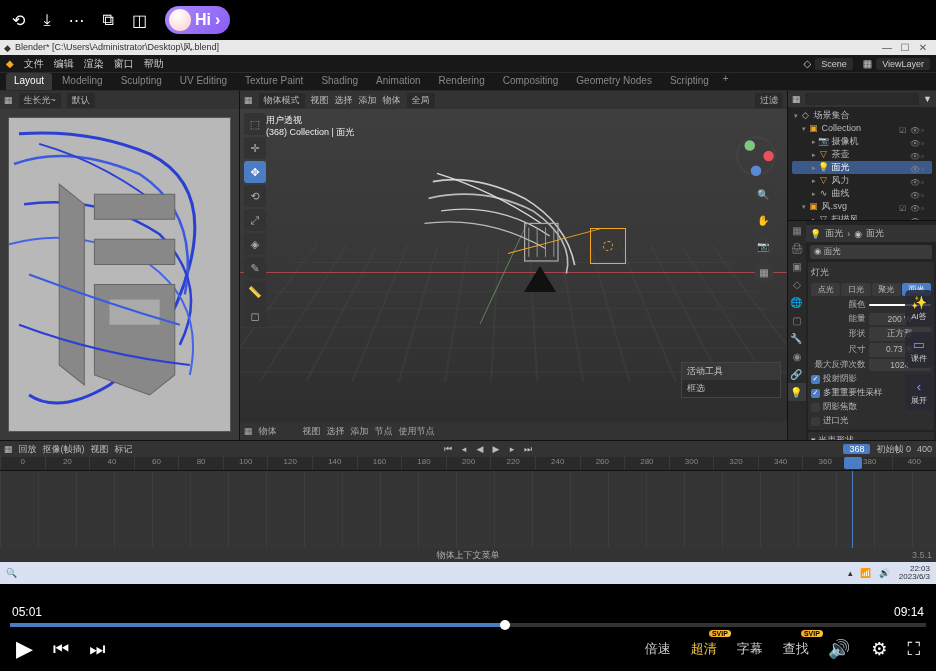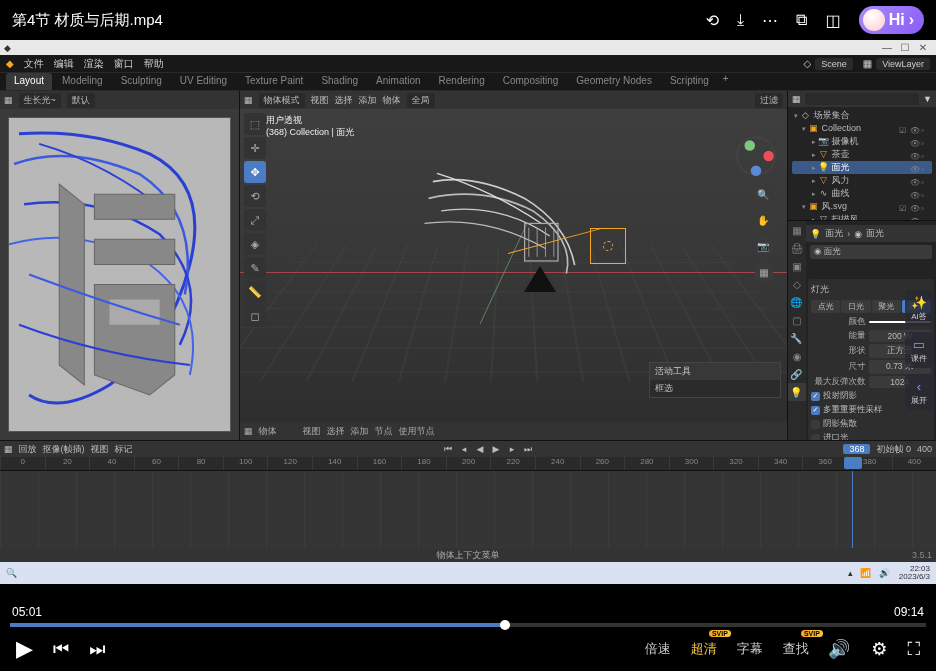--- a/index.html
+++ b/index.html
@@ -61,21 +61,21 @@
 .vp-toolbar-left { position: absolute; left: 4px; top: 4px; display: flex; flex-direction: column; gap: 2px; }
 .vp-tool { width: 22px; height: 22px; background: #333; border-radius: 3px; display: flex; align-items: center; justify-content: center; font-size: 11px; color: #aaa; }
 .vp-tool.active { background: #4a7dc4; color: #fff; }
 .vp-light { position: absolute; left: 64%; top: 38%; width: 36px; height: 36px; border: 1px solid #f5a623; }
 .vp-light::after { content: ""; position: absolute; inset: 12px; border-radius: 50%; border: 1px dashed #f5a623; }
 .vp-light-line { position: absolute; left: 49%; top: 46%; width: 18%; height: 1px; background: #f5a623; transform-origin: left; transform: rotate(-15deg); }
 .vp-cam { position: absolute; left: 52%; top: 50%; width: 0; height: 0; border-left: 16px solid transparent; border-right: 16px solid transparent; border-bottom: 26px solid #111; }
 .vp-ribbons { position: absolute; left: 30%; top: 18%; width: 38%; height: 40%; }
 .vp-ribbons svg { width: 100%; height: 100%; }
 .vp-footer { height: 18px; background: #333; display: flex; align-items: center; padding: 0 4px; gap: 6px; font-size: 9px; color: #aaa; }
-.active-tool-panel { position: absolute; right: 6px; bottom: 24px; width: 132px; background: #2b2b2b; border: 1px solid #444; font-size: 9px; }
+.active-tool-panel { position: absolute; right: 6px; bottom: 24px; width: 100px; background: #2b2b2b; border: 1px solid #444; font-size: 9px; }
 .active-tool-panel .hdr { background: #383838; padding: 2px 5px; }
 .active-tool-panel .row { padding: 2px 5px; color: #bbb; font-family: Liberation Serif, serif; }
 
 
 .outliner { height: 130px; background: #232323; border-bottom: 1px solid #111; font-size: 9px; overflow: hidden; }
 .out-hdr { height: 16px; background: #333; display: flex; align-items: center; padding: 0 4px; gap: 4px; }
 .out-hdr .search { flex: 1; background: #2a2a2a; border-radius: 2px; height: 12px; }
 .out-tree { padding: 2px 4px; color: #bbb; line-height: 13px; }
 .out-item { display: flex; align-items: center; gap: 3px; padding: 0 2px; }
 .out-item .tri { color: #888; font-size: 7px; }
@@ -88,21 +88,21 @@
 
 .props { flex: 1; background: #232323; font-size: 9px; overflow: hidden; display: flex; }
 .props-tabs { width: 18px; background: #2a2a2a; display: flex; flex-direction: column; }
 .props-tab { height: 18px; display: flex; align-items: center; justify-content: center; color: #888; font-size: 10px; }
 .props-tab.active { background: #3a3a3a; color: #7fc97f; }
 .props-body { flex: 1; padding: 2px 4px; color: #bbb; }
 .props-hdr { background: #333; padding: 2px 4px; margin: 2px -4px; display: flex; align-items: center; gap: 4px; }
 .props-row { display: flex; padding: 1px 0; align-items: center; gap: 3px; }
 .props-row .lbl { flex: 1; text-align: right; color: #aaa; font-size: 8.5px; }
 .props-row .val { flex: 1; background: #3a3a3a; padding: 1px 4px; border-radius: 2px; font-size: 8.5px; text-align: center; }
-.props-section { background: #2e2e2e; margin: 19px -2px; padding: 2px 3px; border-radius: 2px; }
+.props-section { background: #2e2e2e; margin: 2px -2px; padding: 2px 3px; border-radius: 2px; }
 .props-btns { display: flex; gap: 1px; margin: 2px 0; }
 .props-btns .b { flex: 1; background: #3a3a3a; text-align: center; padding: 1px 0; font-size: 8px; border-radius: 2px; }
 .props-btns .b.active { background: #4a7dc4; color: #fff; }
 .props-check { display: flex; align-items: center; gap: 3px; padding: 1px 0; font-size: 8.5px; }
 .props-check .cb { width: 9px; height: 9px; background: #4a7dc4; border-radius: 2px; display: inline-flex; align-items: center; justify-content: center; font-size: 7px; color: #fff; }
 .props-check .cb.off { background: #3a3a3a; }
 
 
 .timeline { height: 122px; background: #232323; border-top: 1px solid #111; display: flex; flex-direction: column; }
 .tl-header { height: 16px; background: #333; display: flex; align-items: center; padding: 0 4px; gap: 6px; font-size: 9px; color: #bbb; }
@@ -142,39 +142,39 @@
 .ctrl-btn { color: #fff; font-size: 18px; cursor: pointer; }
 .play-btn { font-size: 22px; }
 .text-btn { color: #ccc; font-size: 13px; position: relative; }
 .text-btn.active { color: #f5c842; }
 .svip { position: absolute; top: -10px; right: -14px; background: linear-gradient(90deg,#f5a623,#f5c842); color: #000; font-size: 7px; padding: 0 3px; border-radius: 6px; font-weight: 700; }
 </style>
 </head>
 <body>
 
 <div class="video-header">
-  <div class="video-title">第4节 材质与后期.mp4</div>
   <div class="header-actions">
     <span class="header-icon">⟲</span>
     <span class="header-icon">⤓</span>
     <span class="header-icon">⋯</span>
     <span class="header-icon">⧉</span>
     <span class="header-icon">◫</span>
     <div class="hi-badge">
       <span class="hi-avatar"></span>
       <span>Hi</span>
       <span>›</span>
     </div>
   </div>
 </div>
 
 <div class="blender">
 
   <div class="win-titlebar">
     <span>◆</span>
+    <span style="margin-left:4px">Blender* [C:\Users\Administrator\Desktop\风.blend]</span>
     <span class="spacer"></span>
     <span class="win-btn">—</span>
     <span class="win-btn">☐</span>
     <span class="win-btn">✕</span>
   </div>
 
   <div class="bl-menu">
     <span style="color:#f5a623">◆</span>
     <span>文件</span>
     <span>编辑</span>

